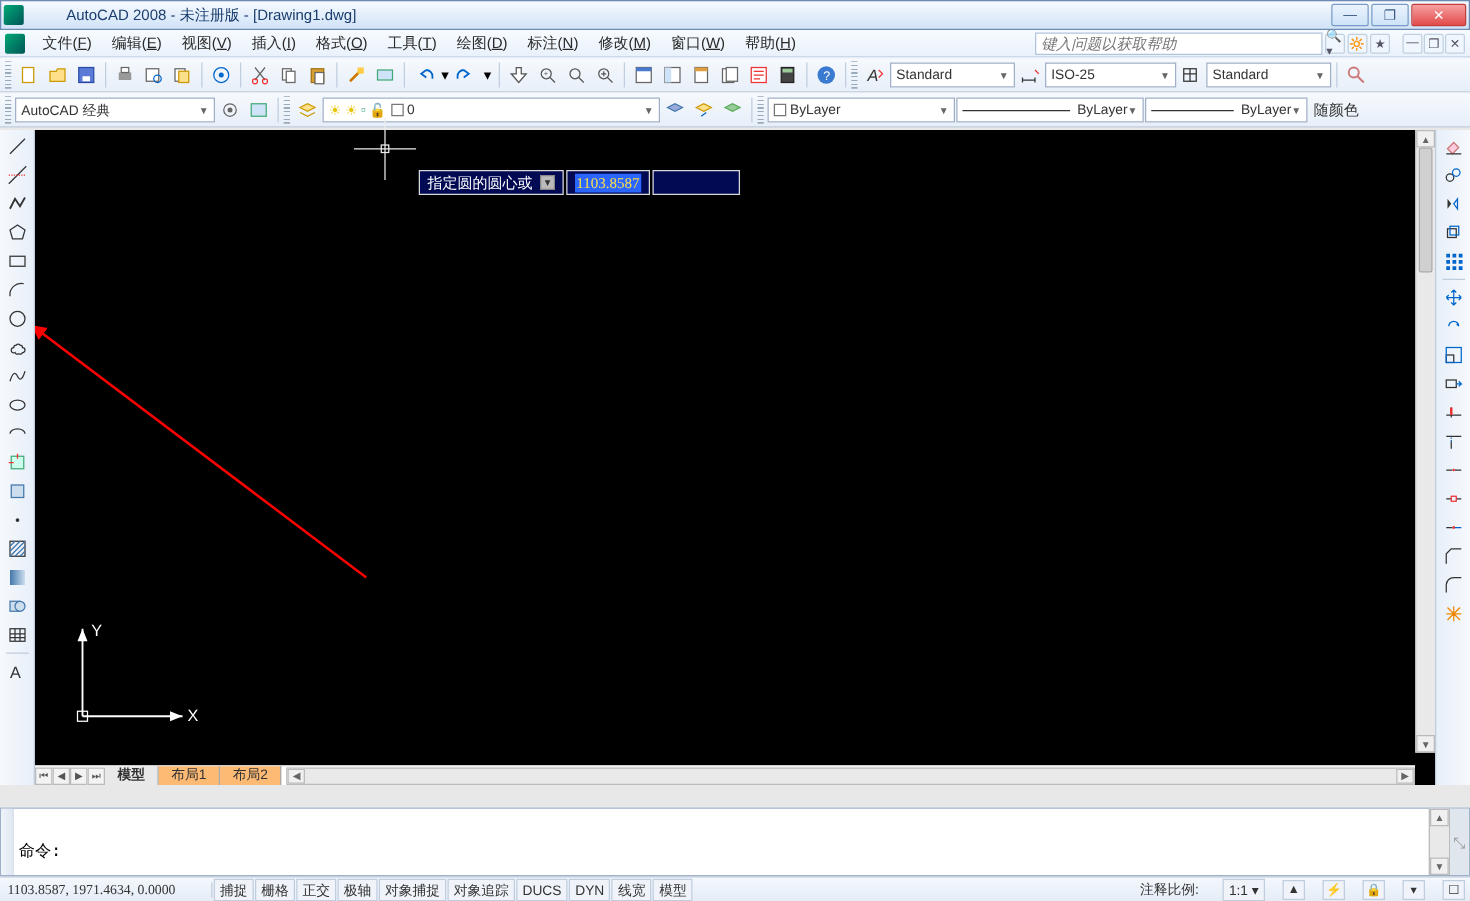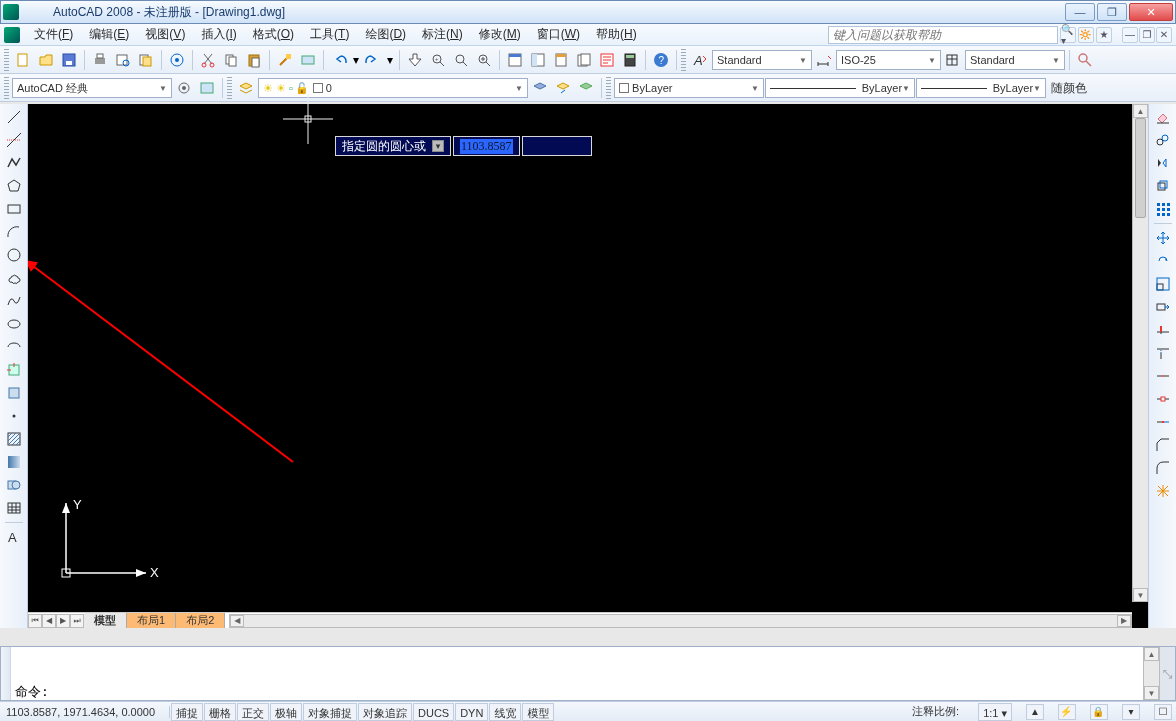--- a/index.html
+++ b/index.html
@@ -53,41 +53,41 @@
 
 
 .ucs { position:absolute; left:18px; bottom:40px; width:120px; height:95px; pointer-events:none; }
 
 
 .dyn-prompt { position:absolute; left:307px; top:32px; display:flex; gap:2px;font-family:Liberation Serif, serif; }
 .dyn-box { height:20px; border:1.5px solid #d8d8d8; background:#010a52; color:#fff; display:flex; align-items:center; padding:0 6px; font-size:12px; }
 .dyn-label { min-width:100px; }
 .dyn-label .ddicon { margin-left:6px; width:12px; height:12px; border:1px solid #888; background:#bbb; display:inline-block; font-size:9px; text-align:center; line-height:10px; color:#333; }
 .dyn-input { background:#010a52; }
-.dyn-input .val { background:#2a66ff; color:#0f172a; padding:0 1px; }
+.dyn-input .val { background:#2a66ff; color:#fde047; padding:0 1px; }
 .dyn-empty { width:70px; }
 
 
 .arrow-svg { position:absolute; left:0; top:0; width:320px; height:380px; pointer-events:none; }
 
 
 .crosshair { position:absolute; stroke:#e8e8e8; }
 
 
 .cmdline { position:absolute; left:0; right:0; bottom:20px; height:55px; background:#fff; border:1px solid #a0b0c8; display:flex; }
 .cmd-grip { width:10px; background:linear-gradient(to right,#f0f4fa,#e0e8f2); border-right:1px solid #ccd8e8; }
-.cmd-body { flex:1; padding:0 4px; display:flex; flex-direction:column; justify-content:flex-end; font-family: SimSun, monospace; font-size:13px; color:#000; overflow:hidden; }
+.cmd-body { flex:1; padding:10px 4px; display:flex; flex-direction:column; justify-content:flex-end; font-family: SimSun, monospace; font-size:13px; color:#000; overflow:hidden; }
 .cmd-body .line { white-space:nowrap; line-height:17px; }
 .cmd-scroll { width:16px; background:#e9e9e9; border-left:1px solid #bbb; position:relative; display:flex; flex-direction:column; }
 .cmd-scroll .arr { height:14px; background:#f0f0f0; border:1px solid #bbb; display:flex; align-items:center; justify-content:center; font-size:8px; color:#666; }
 .cmd-resize { width:16px; background:#e0e6ee; border-left:1px solid #bbb; display:flex; align-items:center; justify-content:center; font-size:12px; color:#999;}
 
 
 .statusbar { position:absolute; left:0; right:0; bottom:0; height:20px; background:linear-gradient(to bottom,#f4f8fd,#e4ecf6); border-top:1px solid #c0cdde; display:flex; align-items:center; font-size:11px; color:#333; }
-.statusbar .coords { padding:0 6px; min-width:170px; border-right:1px solid #c0cdde; font-family: Liberation Sans, sans-serif; }
+.statusbar .coords { padding:0 6px; min-width:170px; border-right:1px solid #c0cdde; font-family: Liberation Serif, serif; }
 .sb-toggle { padding:0 4px; height:18px; line-height:18px; border:1px solid #c0cdde; margin-left:1px; background:#f0f4fa; cursor:pointer; }
 .sb-right { margin-left:auto; display:flex; align-items:center; gap:14px; padding-right:4px; }
 .sb-lbl { padding:0 4px; }
 .sb-btn { width:18px; height:16px; border:1px solid #c0cdde; background:#f0f4fa; display:flex; align-items:center; justify-content:center; font-size:10px; cursor:pointer; }
 
 
 .ic-new { fill:#fff; stroke:#c90; }
 .ic-open { fill:#ffe08a; stroke:#c90; }
 .ic-save { fill:#5a7ad6; stroke:#2a4aa6; }
 </style>

